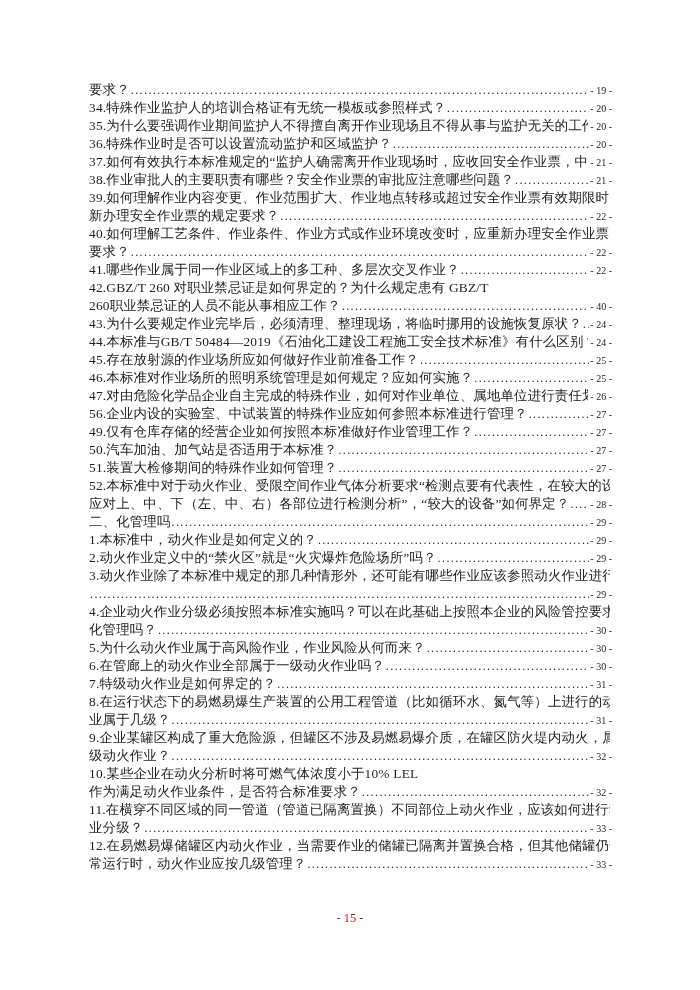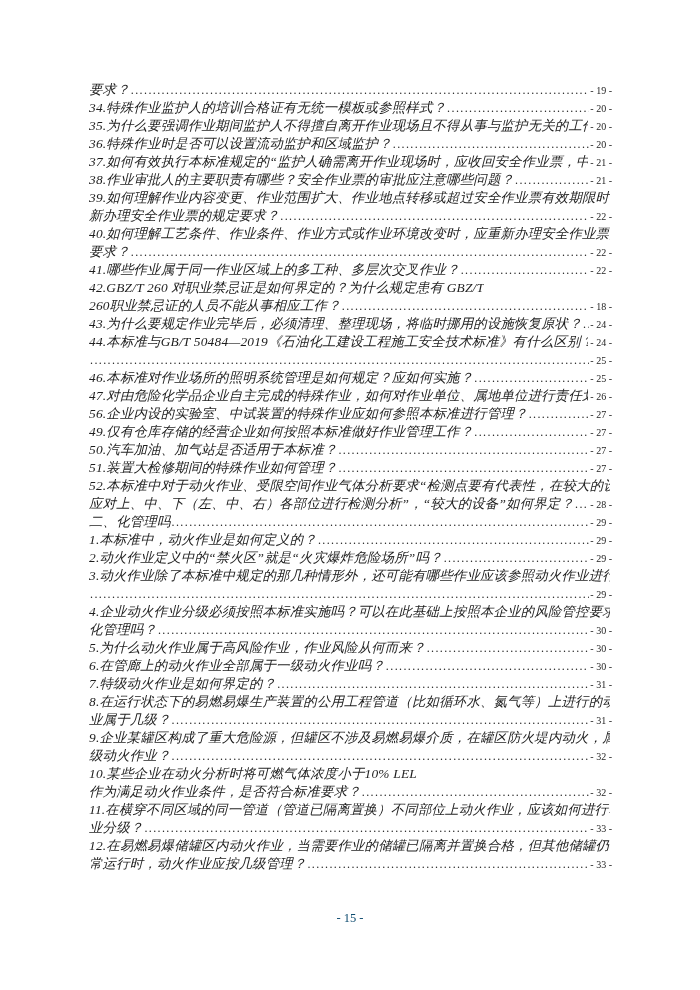--- a/index.html
+++ b/index.html
@@ -29,21 +29,20 @@
     font-size: 13.4px;
     line-height: 18px;
     white-space: nowrap;
   }
   .toc-text {
     flex: 0 1 auto;
     min-width: 0;
     overflow: hidden;
     white-space: pre;
     letter-spacing: 0.2px;
-    font-style: italic;
   }
   .dot-leader {
     flex: 1 1 0;
     min-width: 0;
     overflow: hidden;
     white-space: nowrap;
     margin: 0 1px;
     align-self: baseline;
   }
   .dot-leader::after {
@@ -60,21 +59,21 @@
     white-space: pre;
     font-size: 10px;
   }
   #footer {
     position: absolute;
     top: 911px;
     left: 0;
     width: 100%;
     text-align: center;
     font-size: 12.5px;
-    color: #0c4a6e;
+    color: #b91c1c;
   }
 </style>
 </head>
 <body>
 
 <div id="page">
   <div id="toc">
   <div class="toc-line">
     <span class="toc-text">要求？</span>
     <span class="dot-leader"></span>
@@ -143,36 +142,37 @@
 
   <div class="toc-line">
     <span class="toc-text">42.GBZ/T 260 对职业禁忌证是如何界定的？为什么规定患有 GBZ/T</span>
     <span class="dot-leader hidden"></span>
     <span class="toc-page"></span>
   </div>
 
   <div class="toc-line">
     <span class="toc-text">260职业禁忌证的人员不能从事相应工作？</span>
     <span class="dot-leader"></span>
-    <span class="toc-page">- 18 -</span>
+    <span class="toc-page">- 40 -</span>
   </div>
 
   <div class="toc-line">
     <span class="toc-text">43.为什么要规定作业完毕后，必须清理、整理现场，将临时挪用的设施恢复原状？</span>
     <span class="dot-leader"></span>
     <span class="toc-page">- 24 -</span>
   </div>
 
   <div class="toc-line">
     <span class="toc-text">44.本标准与GB/T 50484—2019《石油化工建设工程施工安全技术标准》有什么区别？</span>
     <span class="dot-leader"></span>
     <span class="toc-page">- 24 -</span>
   </div>
 
   <div class="toc-line">
+    <span class="toc-text">45.存在放射源的作业场所应如何做好作业前准备工作？</span>
     <span class="dot-leader"></span>
     <span class="toc-page">- 25 -</span>
   </div>
 
   <div class="toc-line">
     <span class="toc-text">46.本标准对作业场所的照明系统管理是如何规定？应如何实施？</span>
     <span class="dot-leader"></span>
     <span class="toc-page">- 25 -</span>
   </div>
 

